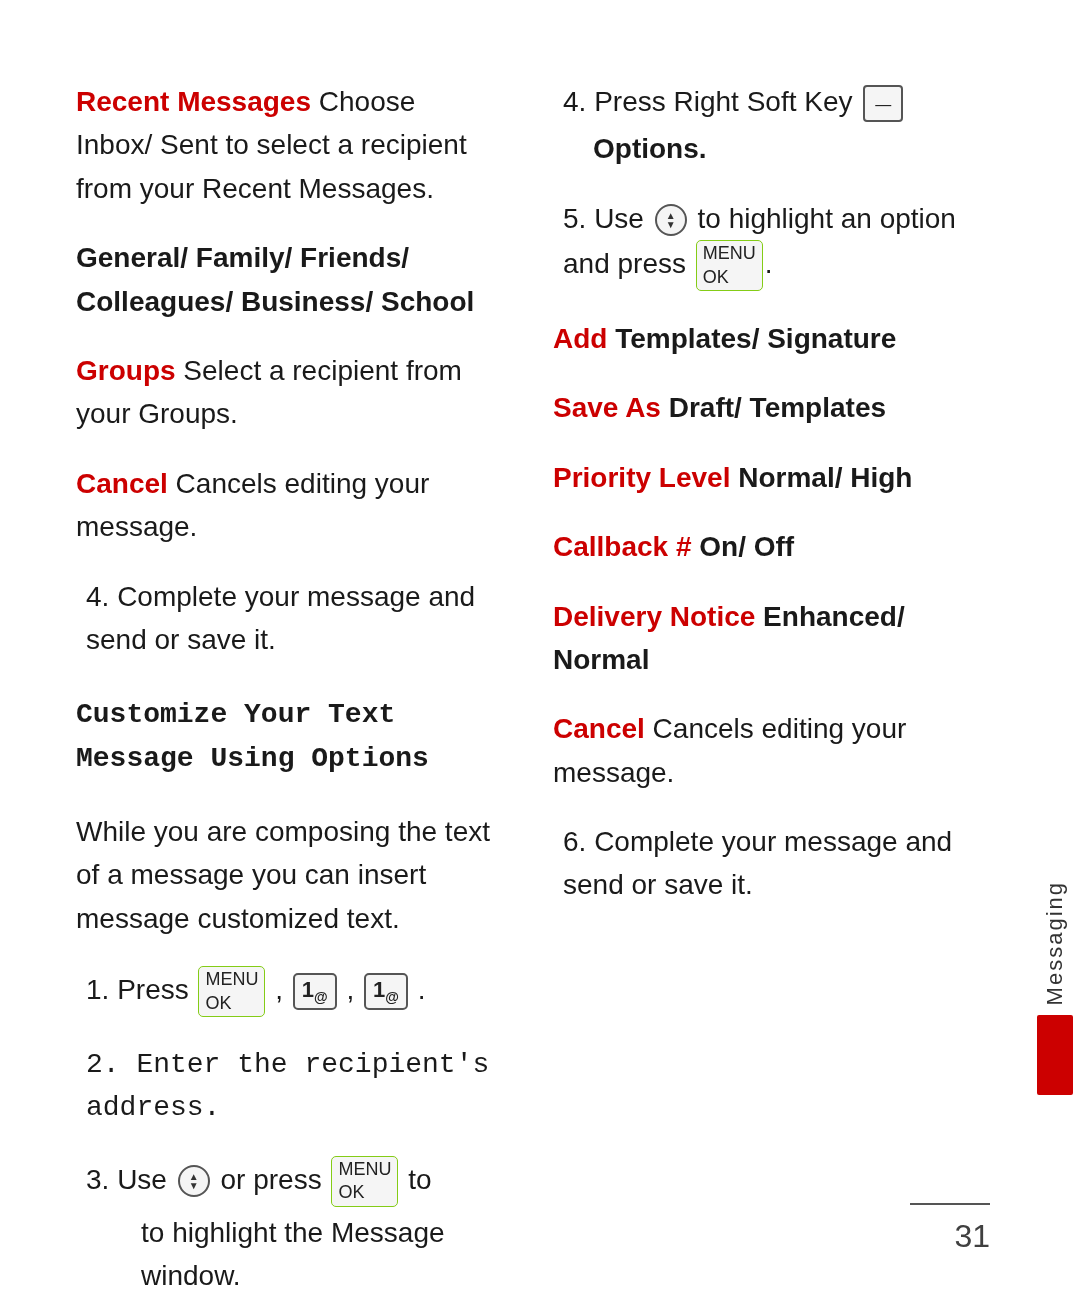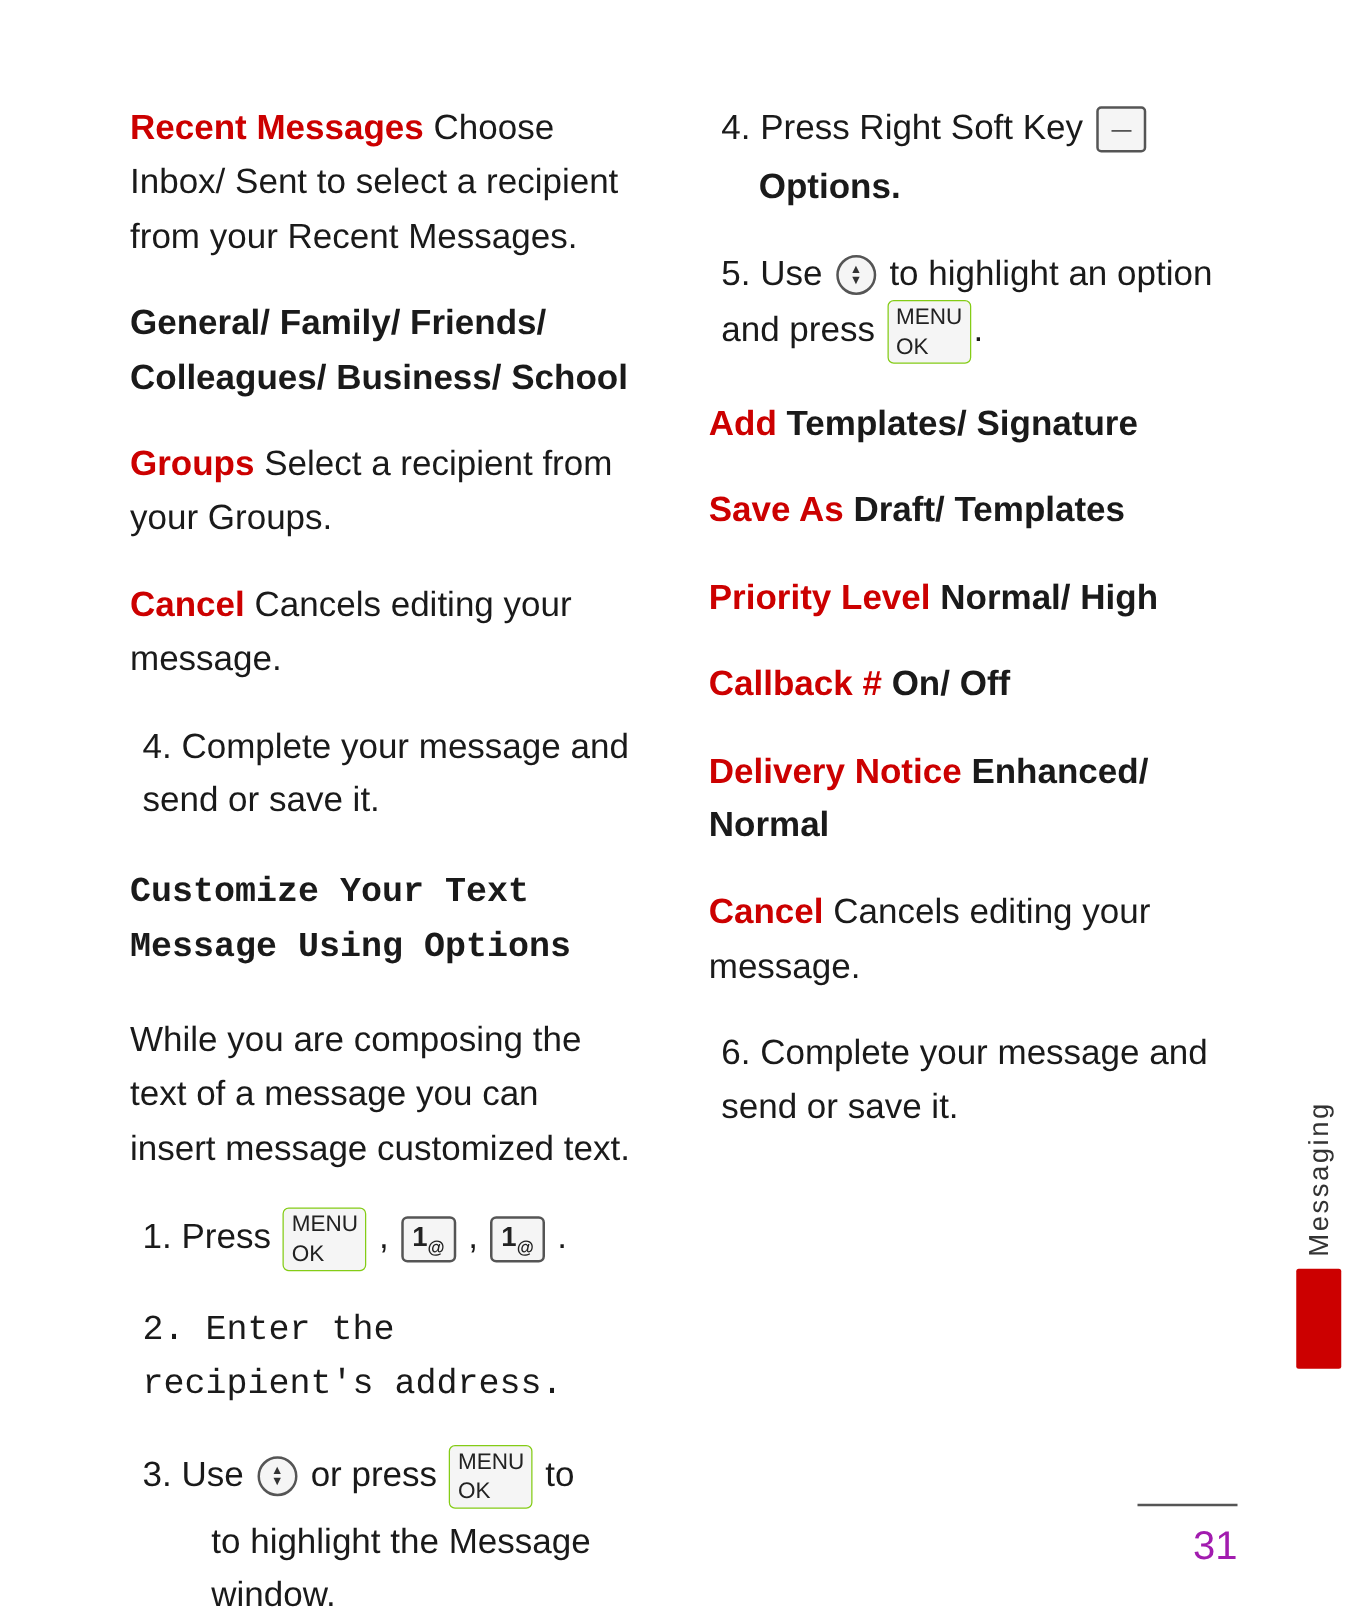--- a/index.html
+++ b/index.html
@@ -13,21 +13,21 @@
       position: relative;
       overflow: hidden;
     }
     .page-container {
       display: flex;
       width: 100%;
       height: 100%;
     }
     .main-content {
       flex: 1;
-      padding: 80px 60px 80px 104px;
+      padding: 80px 60px 80px 76px;
       display: flex;
       gap: 20px;
       justify-content: flex-end;
     }
     .left-col {
       flex: 1;
       padding-right: 20px;
     }
     .right-col {
       flex: 1;
@@ -119,21 +119,21 @@
     }
     .soft-key-icon::after {
       content: '—';
       font-size: 16px;
     }
     .page-number {
       position: absolute;
       bottom: 40px;
       right: 90px;
       font-size: 32px;
-      color: #a21caf;
+      color: #404040;
     }
     .divider-line {
       position: absolute;
       bottom: 90px;
       right: 90px;
       width: 80px;
       height: 2px;
       background: #555;
     }
     .menu-ok-icon {

